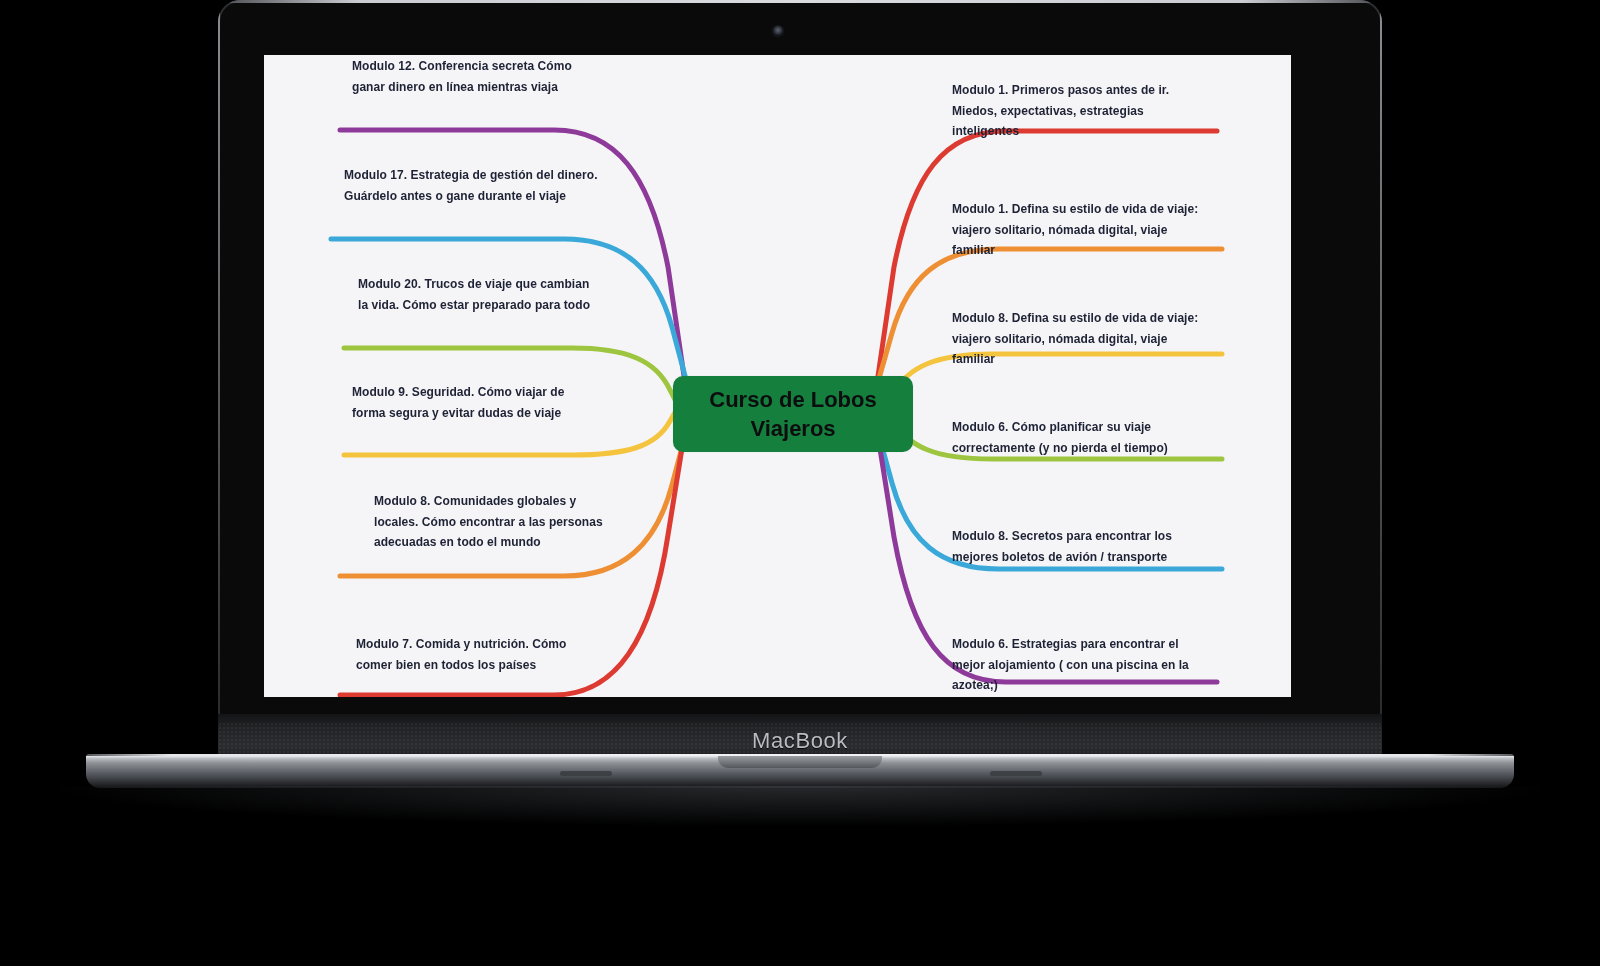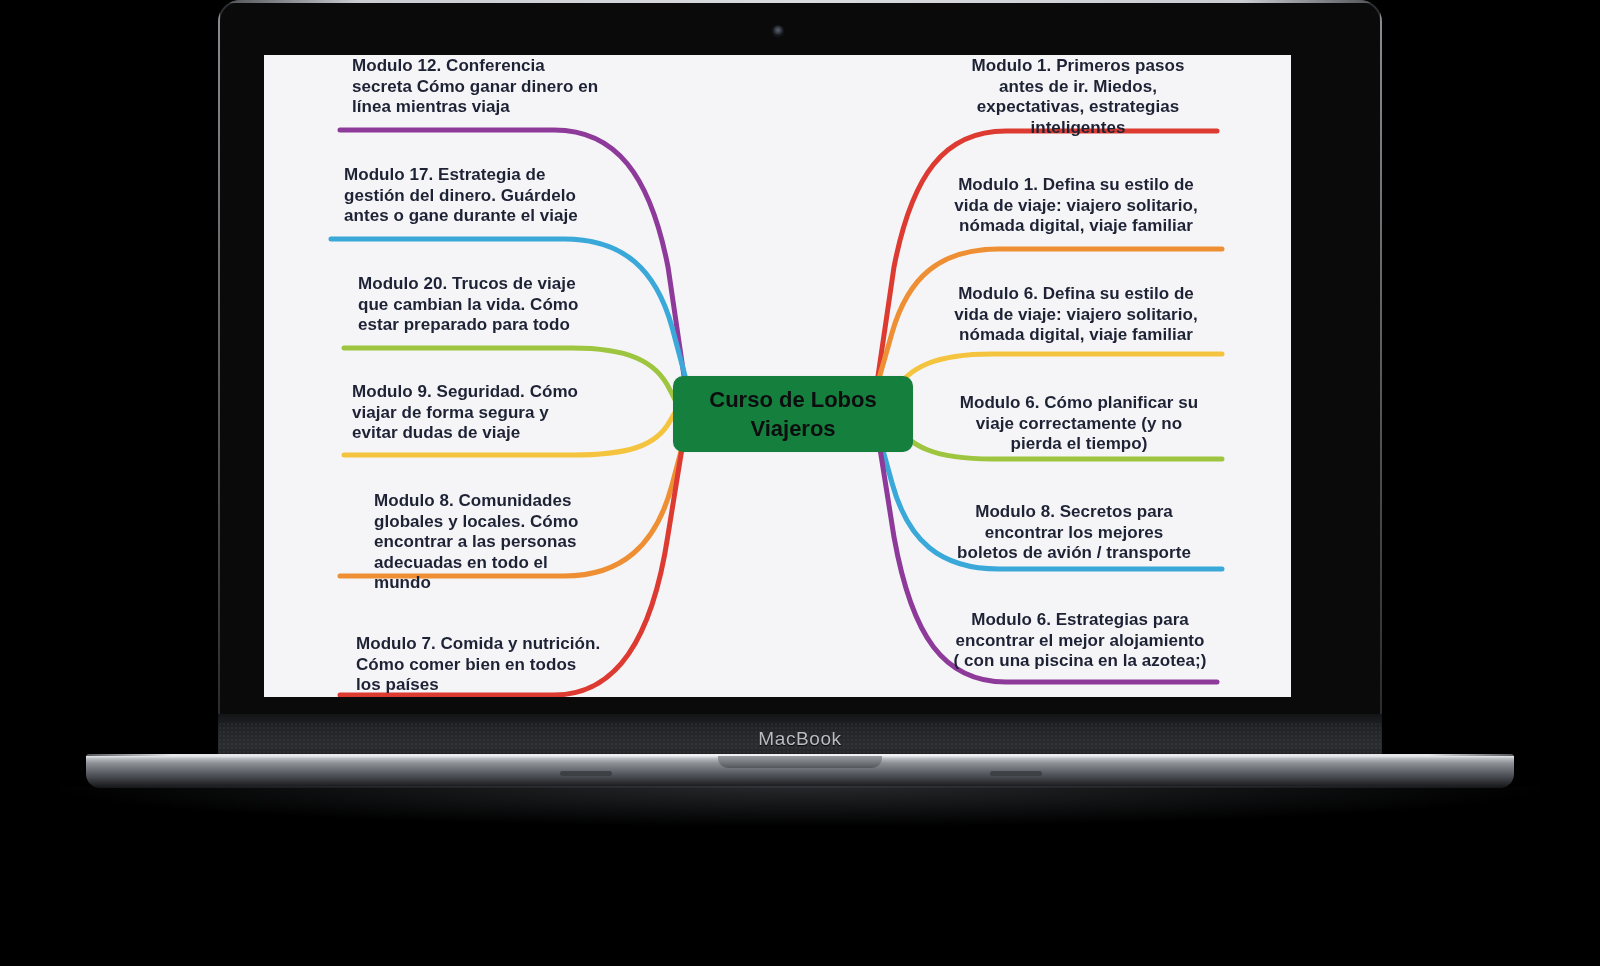--- a/index.html
+++ b/index.html
@@ -44,21 +44,21 @@
     position:absolute;left:218px;top:714px;width:1164px;height:46px;
     background:linear-gradient(to bottom,#131416 0%,#232427 32%,#2b2c30 70%,#1b1c1f 100%);
   }
   #hinge-texture{
     position:absolute;left:0;top:8px;width:100%;height:38px;
     background-image:radial-gradient(rgba(255,255,255,.045) .8px, transparent .9px);
     background-size:4px 4px;
   }
   #macbook-wordmark{
     position:absolute;left:0;top:728px;width:1600px;text-align:center;
-    color:#b9bcc1;font-size:19px;letter-spacing:.6px;
+    color:#b9bcc1;font-size:22px;letter-spacing:.6px;
     font-family:"Liberation Sans", sans-serif;
     text-shadow:0 1px 1px rgba(0,0,0,.9);
   }
 
   #laptop-base{
     position:absolute;left:86px;top:756px;width:1428px;height:32px;
     background:linear-gradient(to bottom,#e7e9ec 0%,#b9bdc2 8%,#8d9196 22%,#5b5f65 52%,#2a2c30 84%,#121315 100%);
     border-radius:0 0 14px 14px;
   }
   #base-top-line{
@@ -77,26 +77,26 @@
     position:absolute;left:60px;top:786px;width:1480px;height:40px;
     background:radial-gradient(ellipse at 50% 0%,rgba(70,74,80,.55) 0%,rgba(0,0,0,0) 72%);
   }
 
   
   #mindmap{position:absolute;left:0;top:0;width:1027px;height:642px;}
   #connector-svg{position:absolute;left:0;top:0;width:1027px;height:642px;}
 
   .branch-node{position:absolute;}
   .branch-label{
-    font-weight:bold;font-size:17px;line-height:20.6px;
+    font-weight:bold;font-size:12px;line-height:20.6px;
     color:#1e2235;letter-spacing:.05px;
     font-family:"Liberation Sans", sans-serif;
   }
   .left-node{text-align:left;}
-  .right-node{text-align:center;}
+  .right-node{text-align:left;margin-top:24px;}
 
   #center-node{
     position:absolute;left:409px;top:321px;width:240px;height:76px;
     background:#fdfdfd;border-radius:10px;
     display:flex;align-items:center;justify-content:center;
     box-shadow:0 0 0 1px rgba(0,0,0,.02);
   }
   #center-node-label{
     font-weight:bold;font-size:22px;line-height:29px;color:#0d0d0f;text-align:center;
     font-family:"Liberation Sans", sans-serif;
@@ -156,21 +156,21 @@
         <div class="branch-label">Modulo 7. Comida y nutrición. Cómo comer bien en todos los países</div>
       </div>
 
       <div class="branch-node right-node" id="node-modulo-1" style="left:688px;top:1px;width:252px;">
         <div class="branch-label">Modulo 1. Primeros pasos antes de ir. Miedos, expectativas, estrategias inteligentes</div>
       </div>
       <div class="branch-node right-node" id="node-modulo-2" style="left:688px;top:120px;width:248px;">
         <div class="branch-label">Modulo 1. Defina su estilo de vida de viaje: viajero solitario, nómada digital, viaje familiar</div>
       </div>
       <div class="branch-node right-node" id="node-modulo-3" style="left:688px;top:229px;width:248px;">
-        <div class="branch-label">Modulo 6. Defina su estilo de vida de viaje: viajero solitario, nómada digital, viaje familiar</div>
+        <div class="branch-label">Modulo 8. Defina su estilo de vida de viaje: viajero solitario, nómada digital, viaje familiar</div>
       </div>
       <div class="branch-node right-node" id="node-modulo-4" style="left:688px;top:338px;width:254px;">
         <div class="branch-label">Modulo 6. Cómo planificar su viaje correctamente (y no pierda el tiempo)</div>
       </div>
       <div class="branch-node right-node" id="node-modulo-5" style="left:688px;top:447px;width:244px;">
         <div class="branch-label">Modulo 8. Secretos para encontrar los mejores boletos de avión / transporte</div>
       </div>
       <div class="branch-node right-node" id="node-modulo-6" style="left:688px;top:555px;width:256px;">
         <div class="branch-label">Modulo 6. Estrategias para encontrar el mejor alojamiento ( con una piscina en la azotea;)</div>
       </div>

